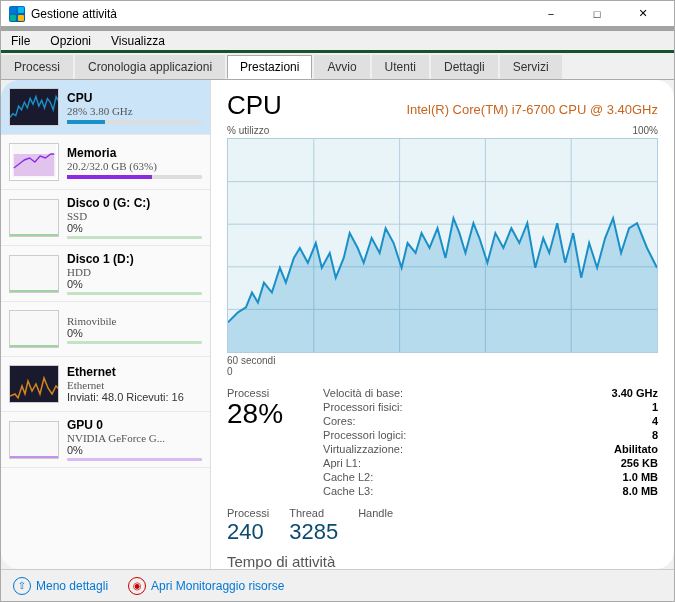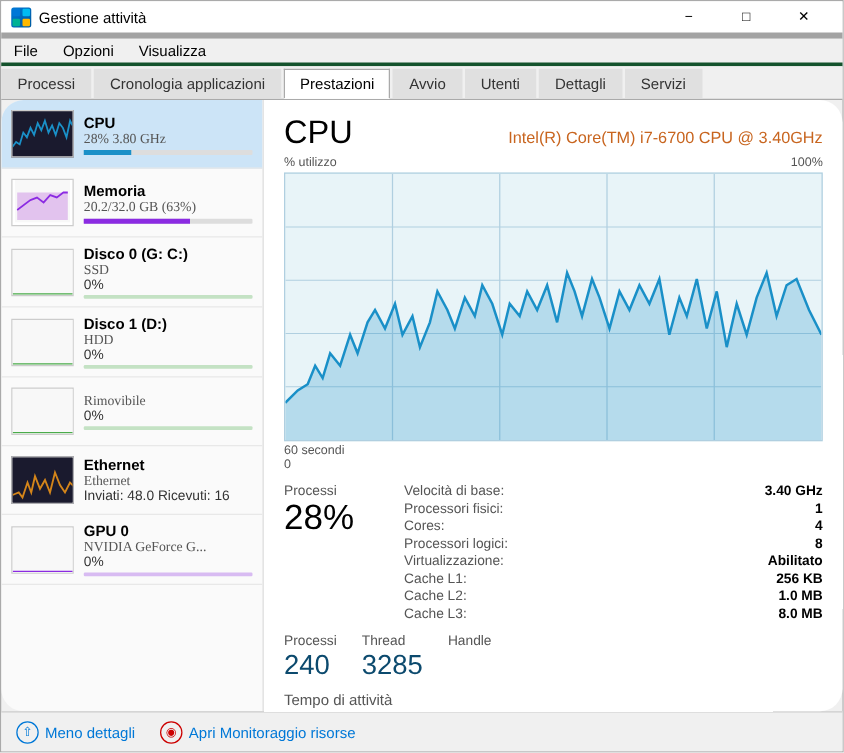--- a/index.html
+++ b/index.html
@@ -248,21 +248,21 @@
     }
     .detail-val {
       font-size: 11px;
       color: #000;
       font-weight: 600;
     }
     .detail-val.highlight {
       color: #000;
       font-weight: 600;
     }
-    .uptime-label { font-size: 12px; color: #555; margin-bottom: 2px; }
+    .uptime-label { font-size: 15px; color: #555; margin-bottom: 2px; }
     .uptime-value { font-size: 26px; font-weight: 300; color: #000; }
     .footer {
       height: 32px;
       background: #f0f0f0;
       border-top: 1px solid #ccc;
       display: flex;
       align-items: center;
       padding: 0 12px;
       gap: 20px;
     }
@@ -486,21 +486,21 @@
           </div>
           <div class="detail-row">
             <span class="detail-key">Processori logici:</span>
             <span class="detail-val">8</span>
           </div>
           <div class="detail-row">
             <span class="detail-key">Virtualizzazione:</span>
             <span class="detail-val highlight">Abilitato</span>
           </div>
           <div class="detail-row">
-            <span class="detail-key">Cache L1:</span>
+            <span class="detail-key">Apri L1:</span>
             <span class="detail-val">256 KB</span>
           </div>
           <div class="detail-row">
             <span class="detail-key">Cache L2:</span>
             <span class="detail-val">1.0 MB</span>
           </div>
           <div class="detail-row">
             <span class="detail-key">Cache L3:</span>
             <span class="detail-val">8.0 MB</span>
           </div>

